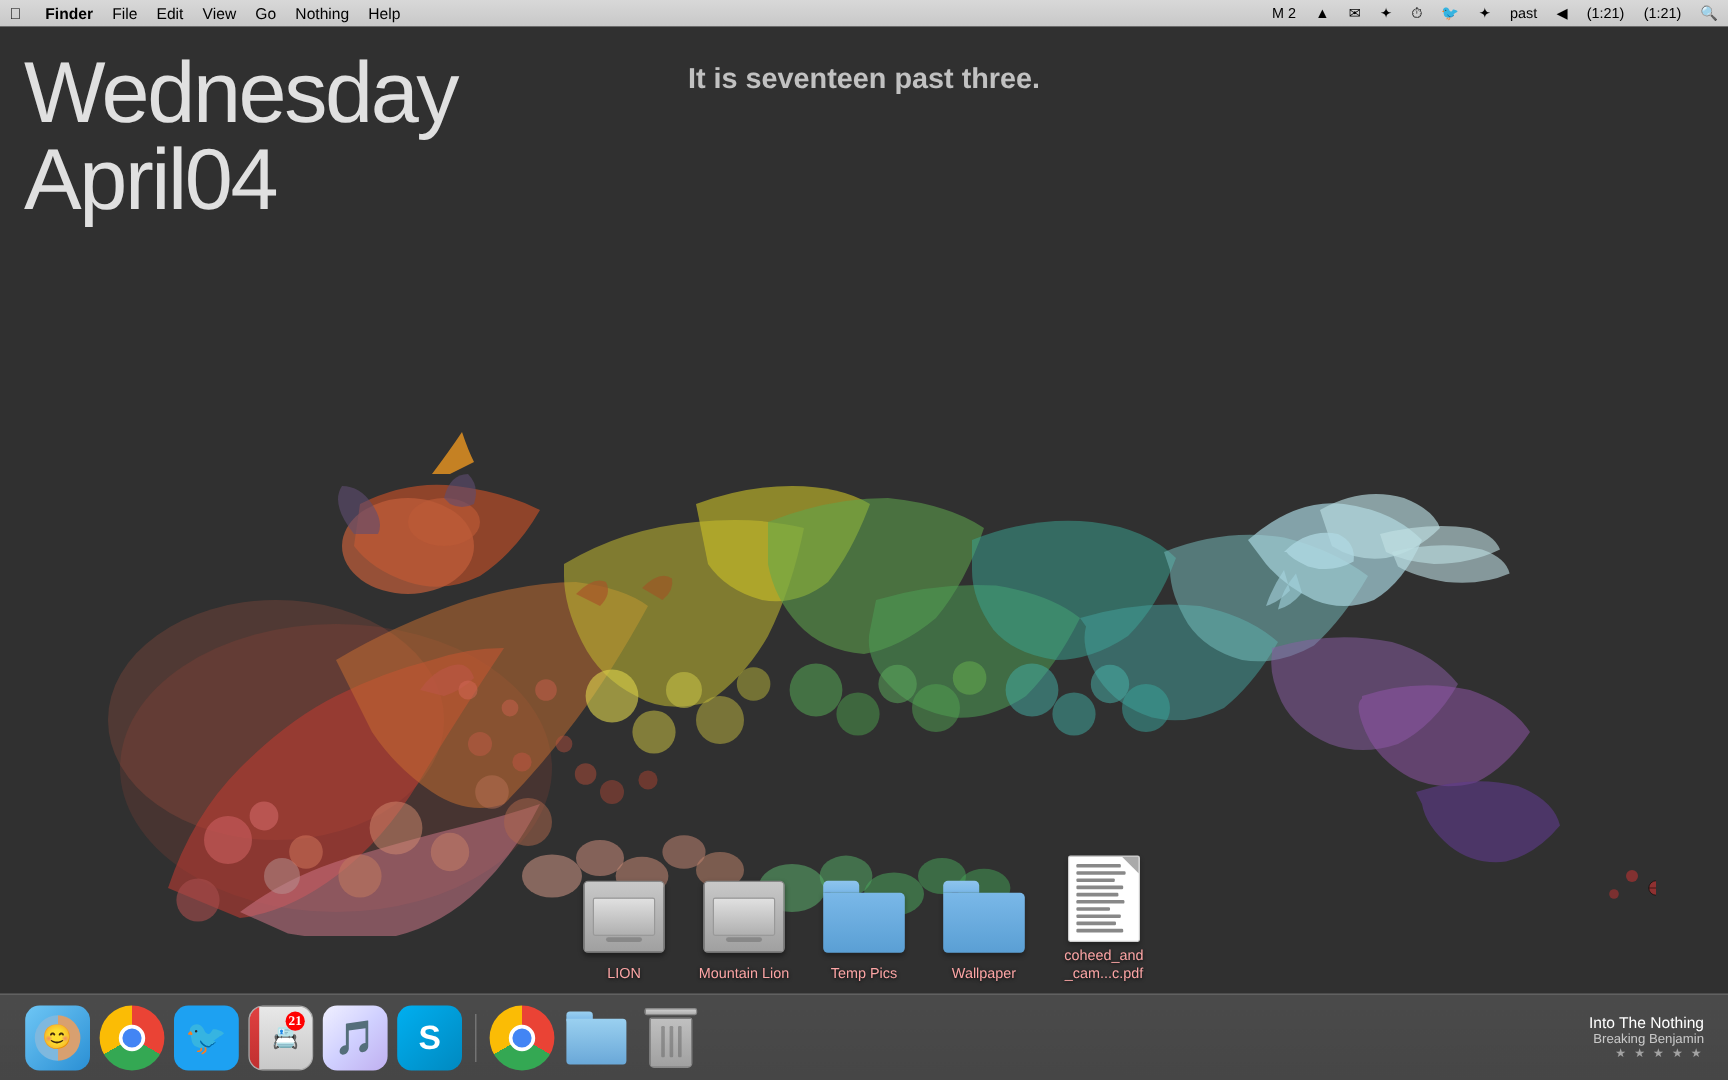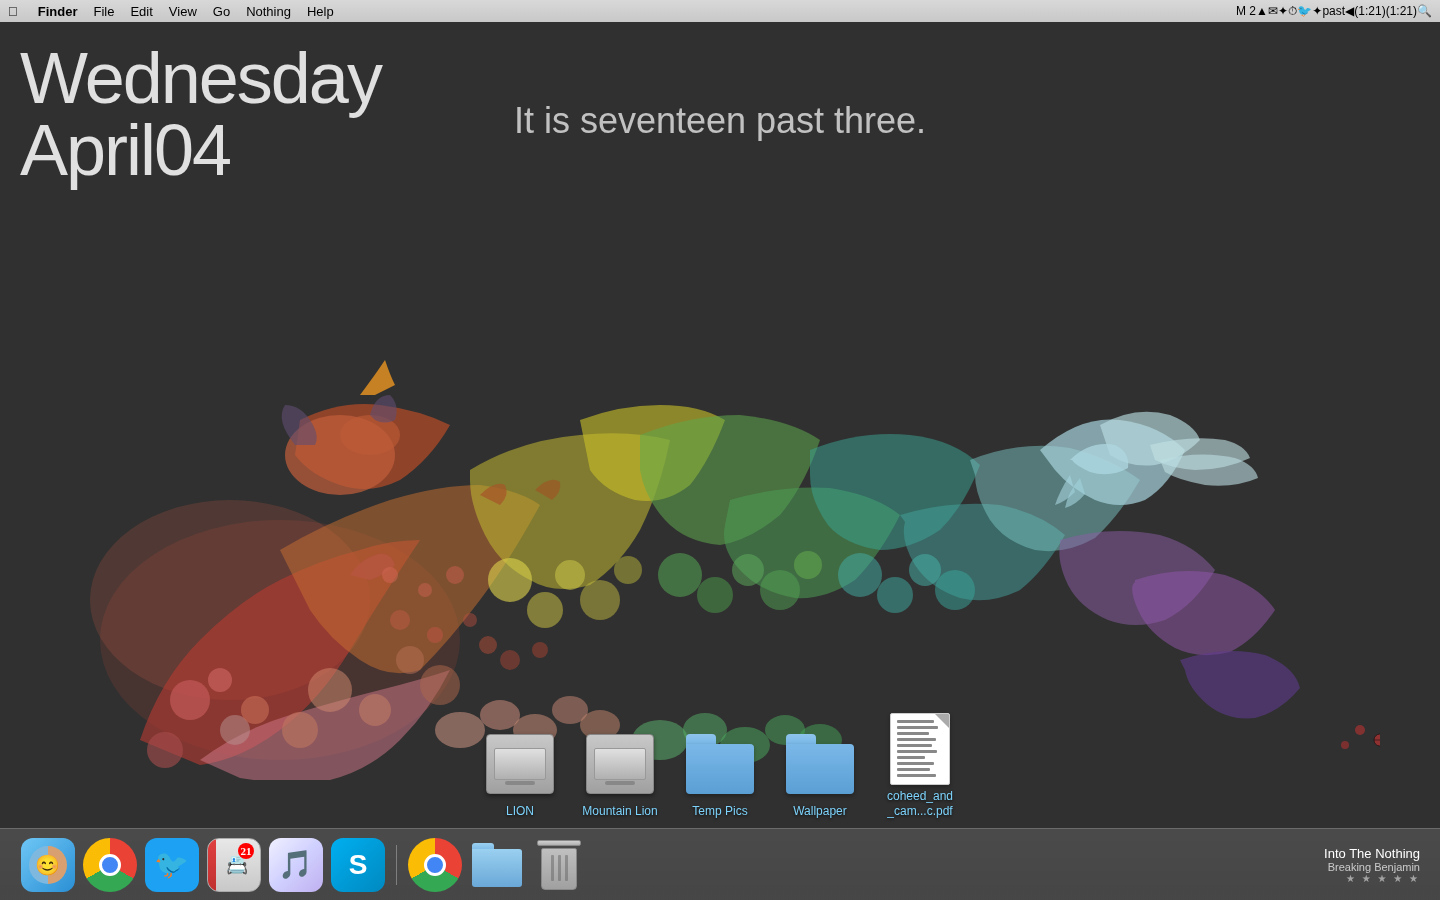--- a/index.html
+++ b/index.html
@@ -46,21 +46,21 @@
     }
 
     .menubar-item.bold {
       font-weight: 700;
     }
 
     .menubar-right {
       margin-left: auto;
       display: flex;
       align-items: center;
-      gap: 0;
+      gap: 16px;
       font-size: 12px;
     }
 
     .menubar-right-item {
       white-space: nowrap;
       font-size: 12px;
     }
 
     
     #desktop {
@@ -106,25 +106,24 @@
       letter-spacing: -2px;
     }
 
     
     #time-text {
       position: absolute;
       top: 30px;
       left: 50%;
       transform: translateX(-50%);
       color: rgba(255,255,255,0.7);
-      font-size: 36px;
-      font-weight: 400;
+      font-size: 24px;
+      font-weight: 700;
       white-space: nowrap;
       z-index: 10;
-      margin-top: 48px;
     }
 
     
     #pokemon-art {
       position: absolute;
       bottom: 120px;
       left: 80px;
       right: 60px;
       height: 560px;
       z-index: 5;
@@ -153,21 +152,21 @@
 
     .desktop-icon-img {
       width: 72px;
       height: 72px;
       display: flex;
       align-items: center;
       justify-content: center;
     }
 
     .desktop-icon-label {
-      color: #7dd3fc;
+      color: #fca5a5;
       font-size: 12px;
       text-align: center;
       text-shadow: 0 1px 3px rgba(0,0,0,0.8);
       line-height: 1.3;
     }
 
     
     .hd-icon {
       width: 68px;
       height: 60px;

